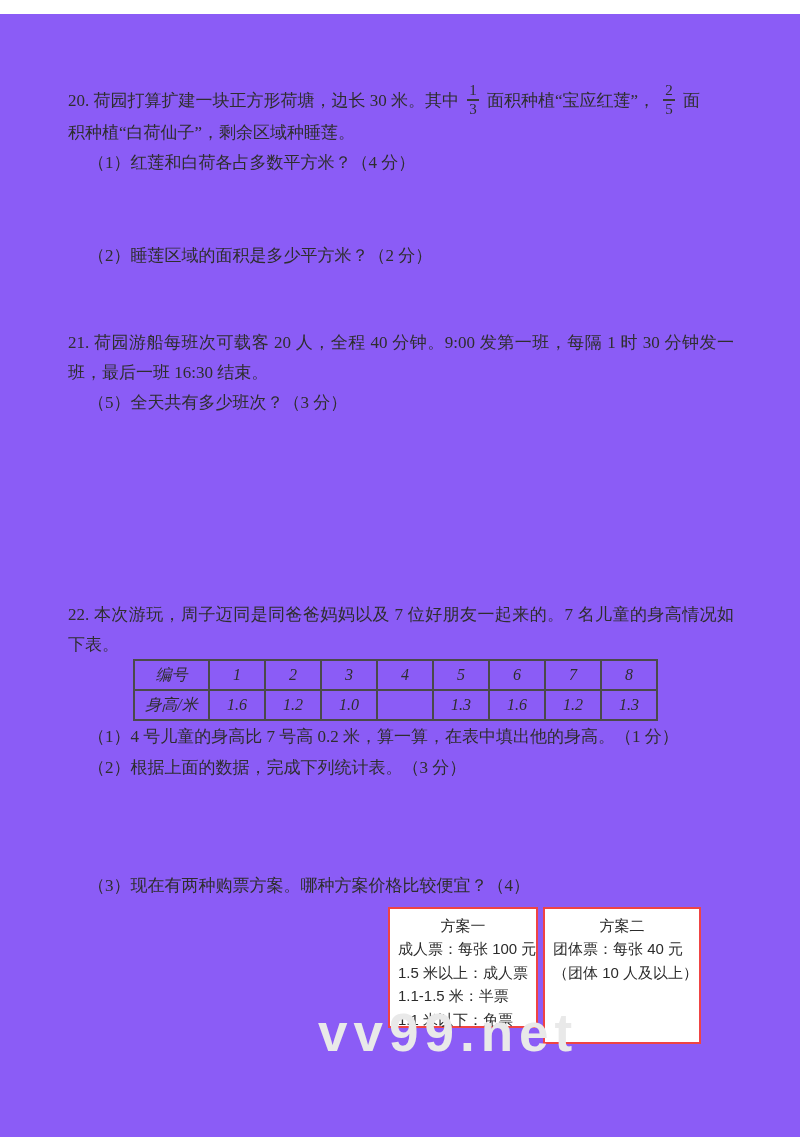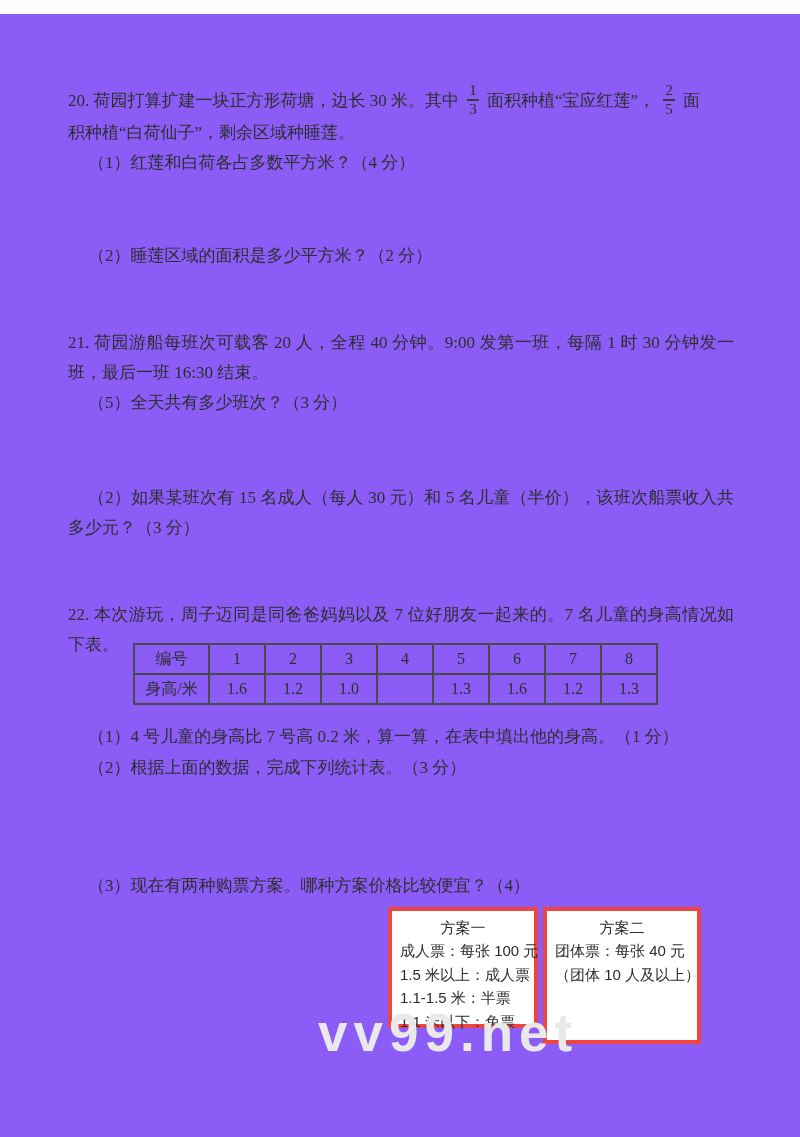--- a/index.html
+++ b/index.html
@@ -18,28 +18,28 @@
   .frac {
     display:inline-flex; flex-direction:column; align-items:center;
     vertical-align:middle; line-height:1.05; font-size:15px;
     margin:0 8px; position:relative; top:-2px;
   }
   .frac .bar { display:block; width:12px; height:1.5px; background:#3a3a3a; margin:1px 0; }
 
   
   .tbl { position:absolute; border-collapse:collapse; table-layout:fixed; font-size:16px; color:#2e2e2e; }
   .tbl td { border:2px solid #4a4a4a; text-align:center; padding:0; overflow:hidden; }
-  #table1 { left:133px; top:629px; }
+  #table1 { left:133px; top:645px;font-style:italic; }
   #table1 td { height:28px; }
   #table2 { left:145px; top:782px; }
   #table2 td { height:29px; }
 
   
   .plan {
-    position:absolute; border:4px solid #ef4444; box-sizing:border-box;
+    position:absolute; border:2px solid #ef4444; box-sizing:border-box;
     font-family:"Liberation Sans", sans-serif; font-size:15px; color:#2b2b2b;
     padding:5px 8px 0 8px; background:#ffffff;
   }
   .plan .title { text-align:center; line-height:23px; }
   .plan .pl { line-height:23.5px; white-space:nowrap; }
   #plan1 { left:388px; top:893px; width:150px; height:121px; }
   #plan2 { left:543px; top:893px; width:158px; height:137px; }
 
   .watermark {
     position:absolute; left:318px; top:992px;
@@ -64,21 +64,20 @@
         <span class="bar"></span>
         <span>5</span>
       </span><span>面</span>
   </div>
   <div class="block" style="top:104px;">积种植“白荷仙子”，剩余区域种睡莲。</div>
   <div class="block sub" style="top:134px;">（1）红莲和白荷各占多数平方米？（4 分）</div>
   <div class="block sub" style="top:227px;">（2）睡莲区域的面积是多少平方米？（2 分）</div>
 
   <div class="block just" style="top:314px;">21. 荷园游船每班次可载客 20 人，全程 40 分钟。9:00 发第一班，每隔 1 时 30 分钟发一班，最后一班 16:30 结束。</div>
   <div class="block sub" style="top:374px;">（5）全天共有多少班次？（3 分）</div>
-  <div class="block sub just" style="top:469px;">（2）如果某班次有 15 名成人（每人 30 元）和 5 名儿童（半价），该班次船票收入共多少元？（3 分）</div>
 
   <div class="block just" style="top:586px;">22. 本次游玩，周子迈同是同爸爸妈妈以及 7 位好朋友一起来的。7 名儿童的身高情况如下表。</div>
 
   <table class="tbl" id="table1">
     <colgroup>
       <col style="width:75px">
         <col style="width:56px">
         <col style="width:56px">
         <col style="width:56px">
       <col style="width:56px">

